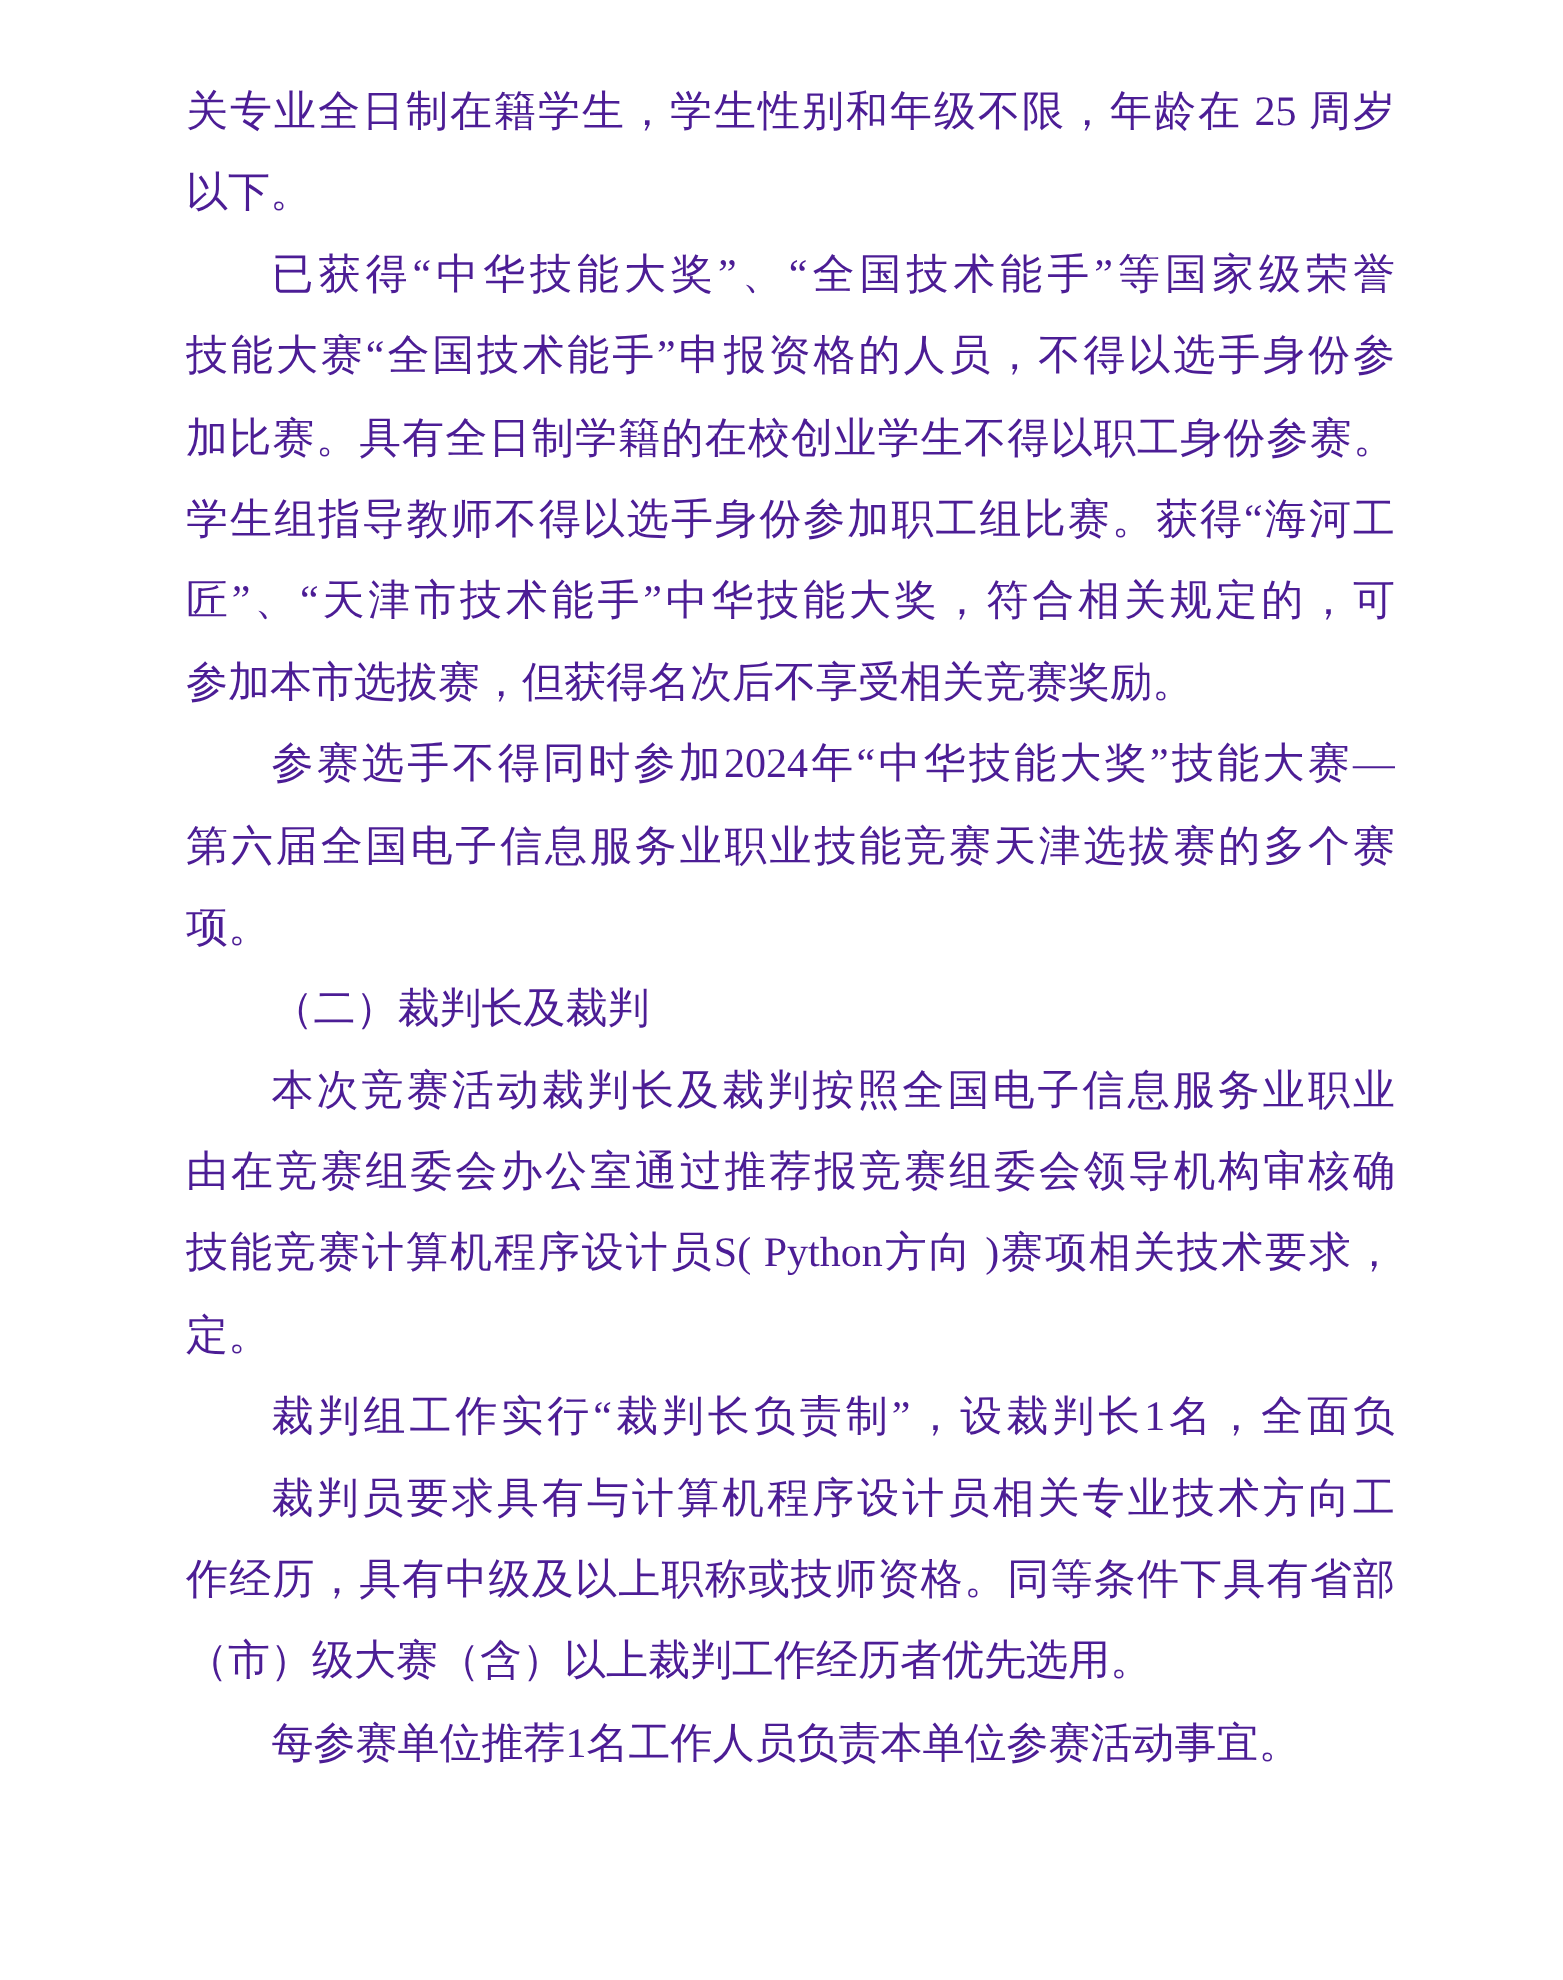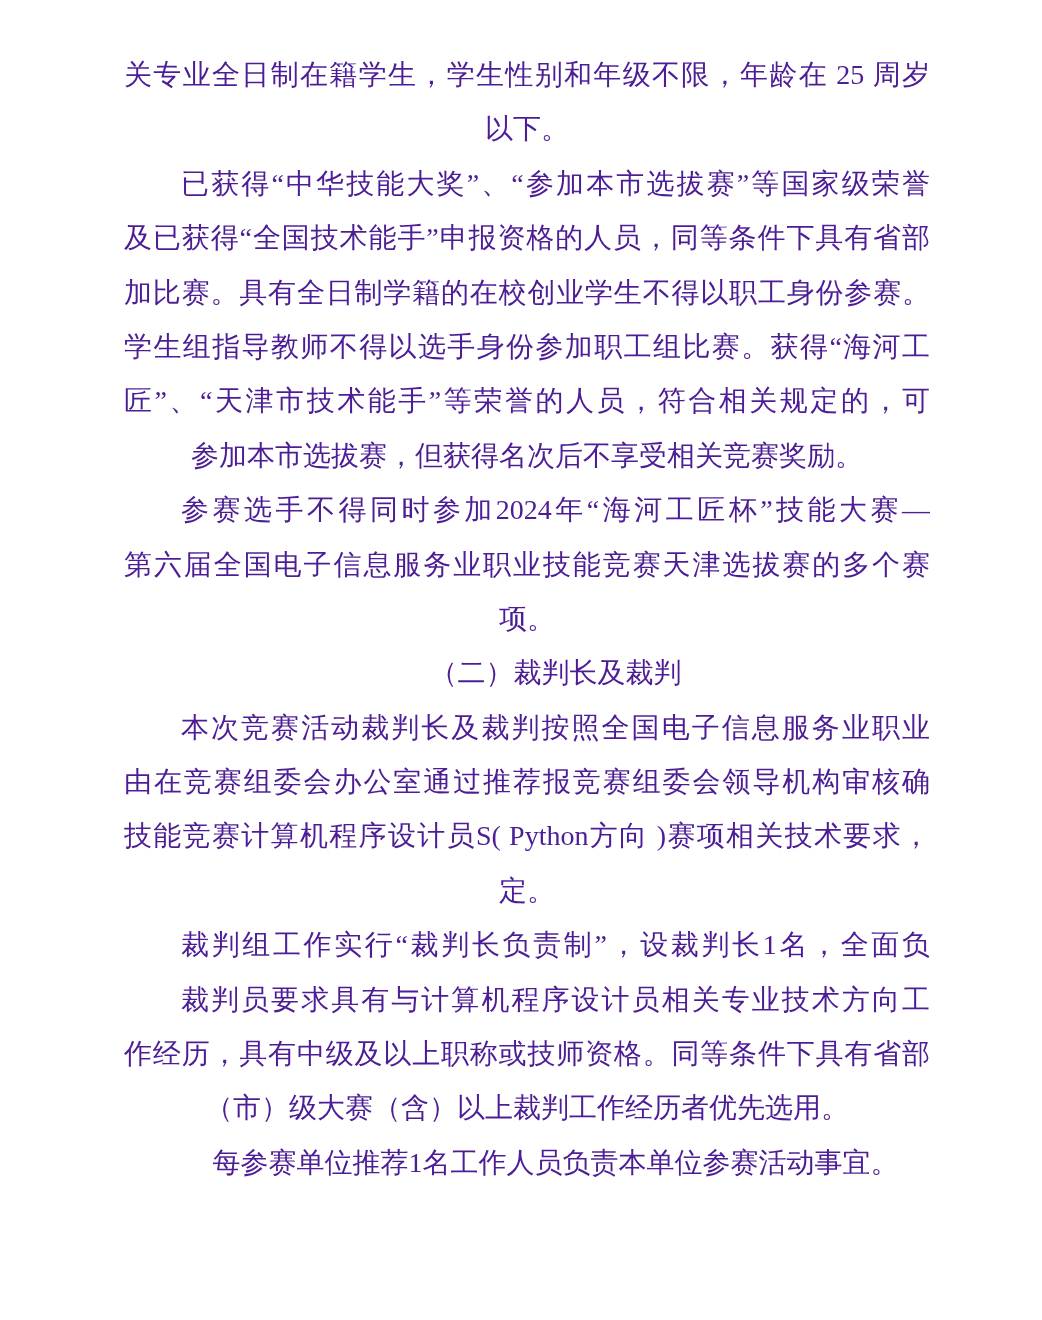--- a/index.html
+++ b/index.html
@@ -27,47 +27,47 @@
     width: 806px;
     font-family: "Liberation Serif", "DejaVu Serif", serif;
     font-size: 28px;
     color: #4c1d95;
     font-weight: 400;
   }
   .line {
     height: 54.4px;
     line-height: 54.4px;
     overflow: hidden;
-    text-align: center;
+    text-align: left;
     white-space: normal;
   }
   
   .line.j {
     text-align: justify;
     text-align-last: justify;
   }
   
   .line.i {
     text-indent: 57px;
   }
 </style>
 </head>
 <body>
 
 <div class="doc-page">
   <div class="text-block">
     <div class="line j">关专业全日制在籍学生，学生性别和年级不限，年龄在 25 周岁</div>
     <div class="line">以下。</div>
-    <div class="line j i">已获得“中华技能大奖”、“参加本市选拔赛”等国家级荣誉</div>
-    <div class="line j">及已获得“全国技术能手”申报资格的人员，同等条件下具有省部</div>
+    <div class="line j i">已获得“中华技能大奖”、“全国技术能手”等国家级荣誉</div>
+    <div class="line j">技能大赛“全国技术能手”申报资格的人员，不得以选手身份参</div>
     <div class="line j">加比赛。具有全日制学籍的在校创业学生不得以职工身份参赛。</div>
     <div class="line j">学生组指导教师不得以选手身份参加职工组比赛。获得“海河工</div>
-    <div class="line j">匠”、“天津市技术能手”等荣誉的人员，符合相关规定的，可</div>
+    <div class="line j">匠”、“天津市技术能手”中华技能大奖，符合相关规定的，可</div>
     <div class="line">参加本市选拔赛，但获得名次后不享受相关竞赛奖励。</div>
-    <div class="line j i">参赛选手不得同时参加2024年“海河工匠杯”技能大赛—</div>
+    <div class="line j i">参赛选手不得同时参加2024年“中华技能大奖”技能大赛—</div>
     <div class="line j">第六届全国电子信息服务业职业技能竞赛天津选拔赛的多个赛</div>
     <div class="line">项。</div>
     <div class="line i">（二）裁判长及裁判</div>
     <div class="line j i">本次竞赛活动裁判长及裁判按照全国电子信息服务业职业</div>
     <div class="line j">由在竞赛组委会办公室通过推荐报竞赛组委会领导机构审核确</div>
     <div class="line j">技能竞赛计算机程序设计员S( Python方向 )赛项相关技术要求，</div>
     <div class="line">定。</div>
     <div class="line j i">裁判组工作实行“裁判长负责制”，设裁判长1名，全面负</div>
     <div class="line j i">裁判员要求具有与计算机程序设计员相关专业技术方向工</div>
     <div class="line j">作经历，具有中级及以上职称或技师资格。同等条件下具有省部</div>

